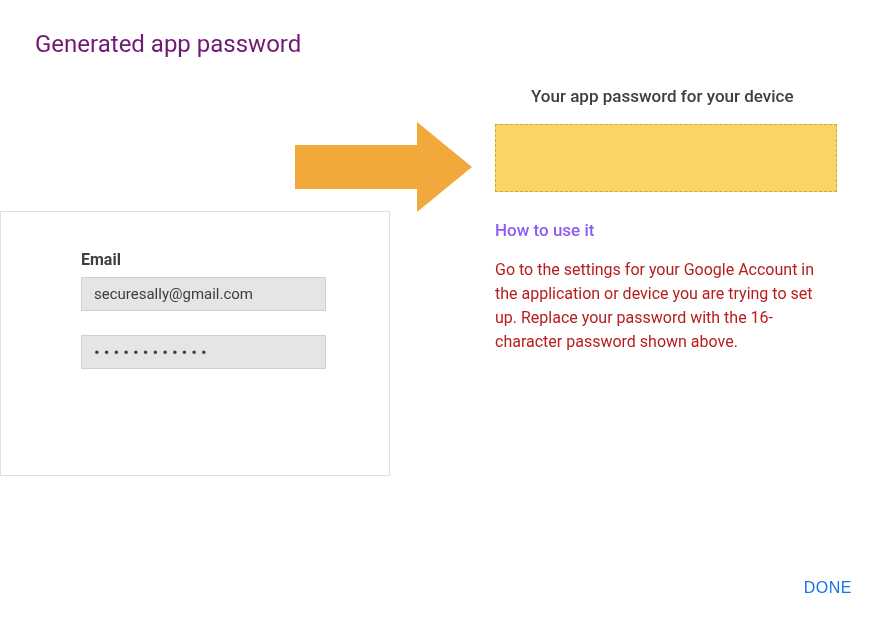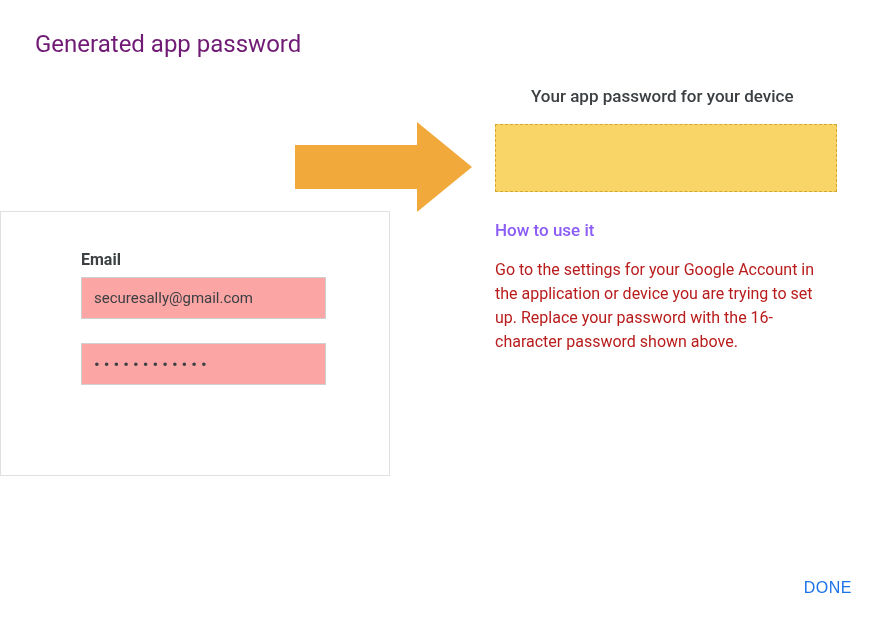--- a/index.html
+++ b/index.html
@@ -48,26 +48,26 @@
       padding: 38px 40px 30px 80px;
     }
     .field-label {
       font-size: 16px;
       font-weight: 700;
       color: #3c4043;
       margin-bottom: 8px;
     }
     .field-input {
       width: 245px;
-      height: 42px;
+      height: 34px;
       border: 1px solid #d0d0d0;
       padding: 0 12px;
       font-size: 15px;
       color: #3c4043;
-      background: #fca5a5;
+      background: #e5e5e5;
       display: flex;
       align-items: center;
       margin-bottom: 24px;
     }
     .dots {
       letter-spacing: 4px;
       font-size: 17px;
       line-height: 1;
     }
     .arrow-wrap {

